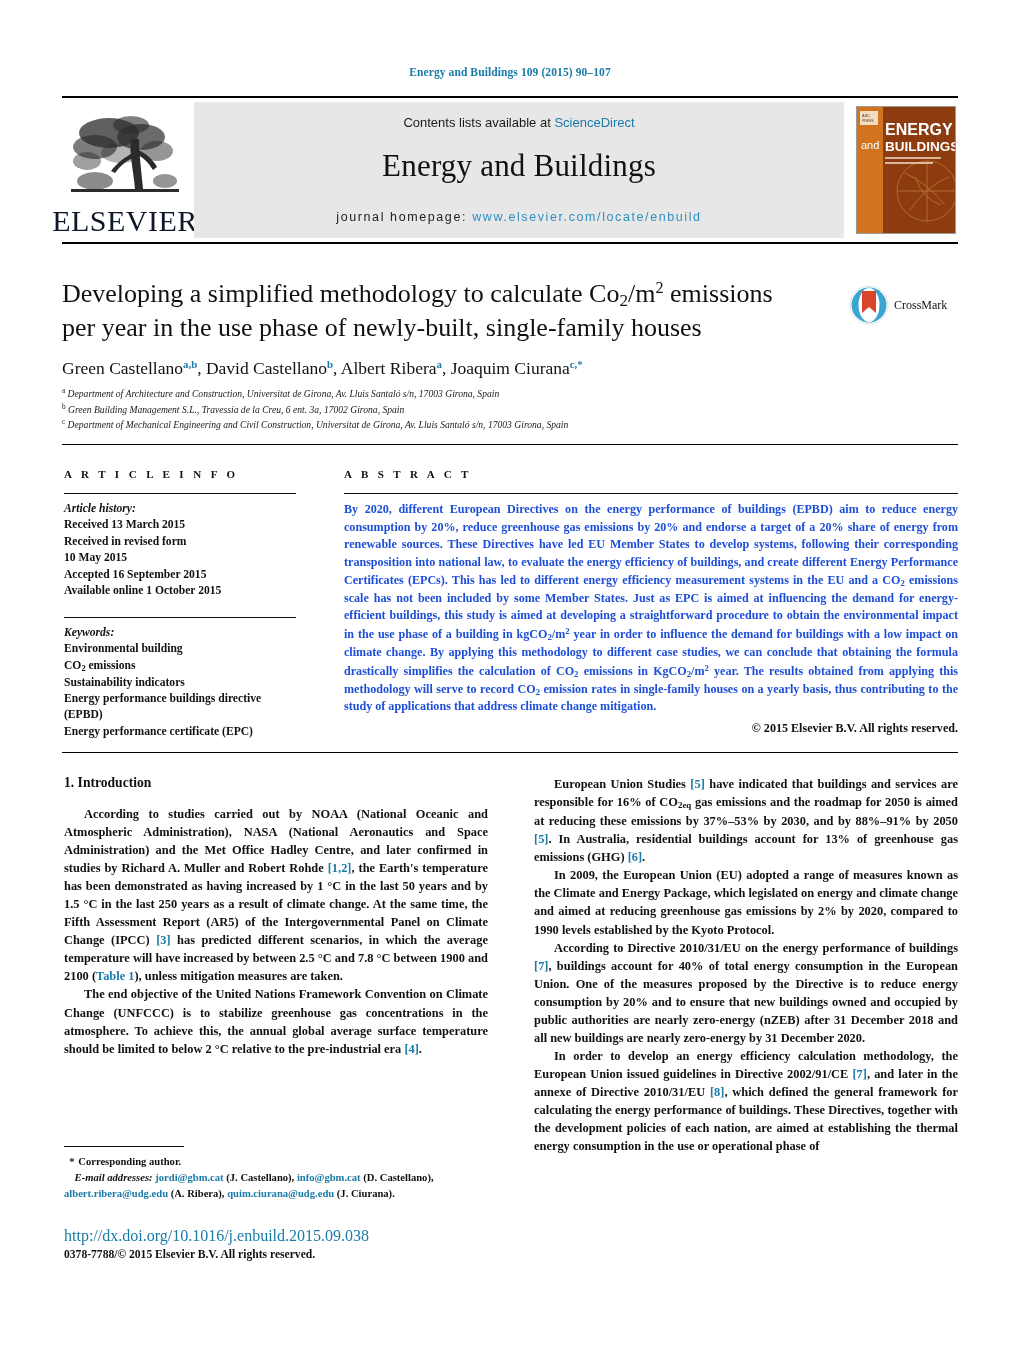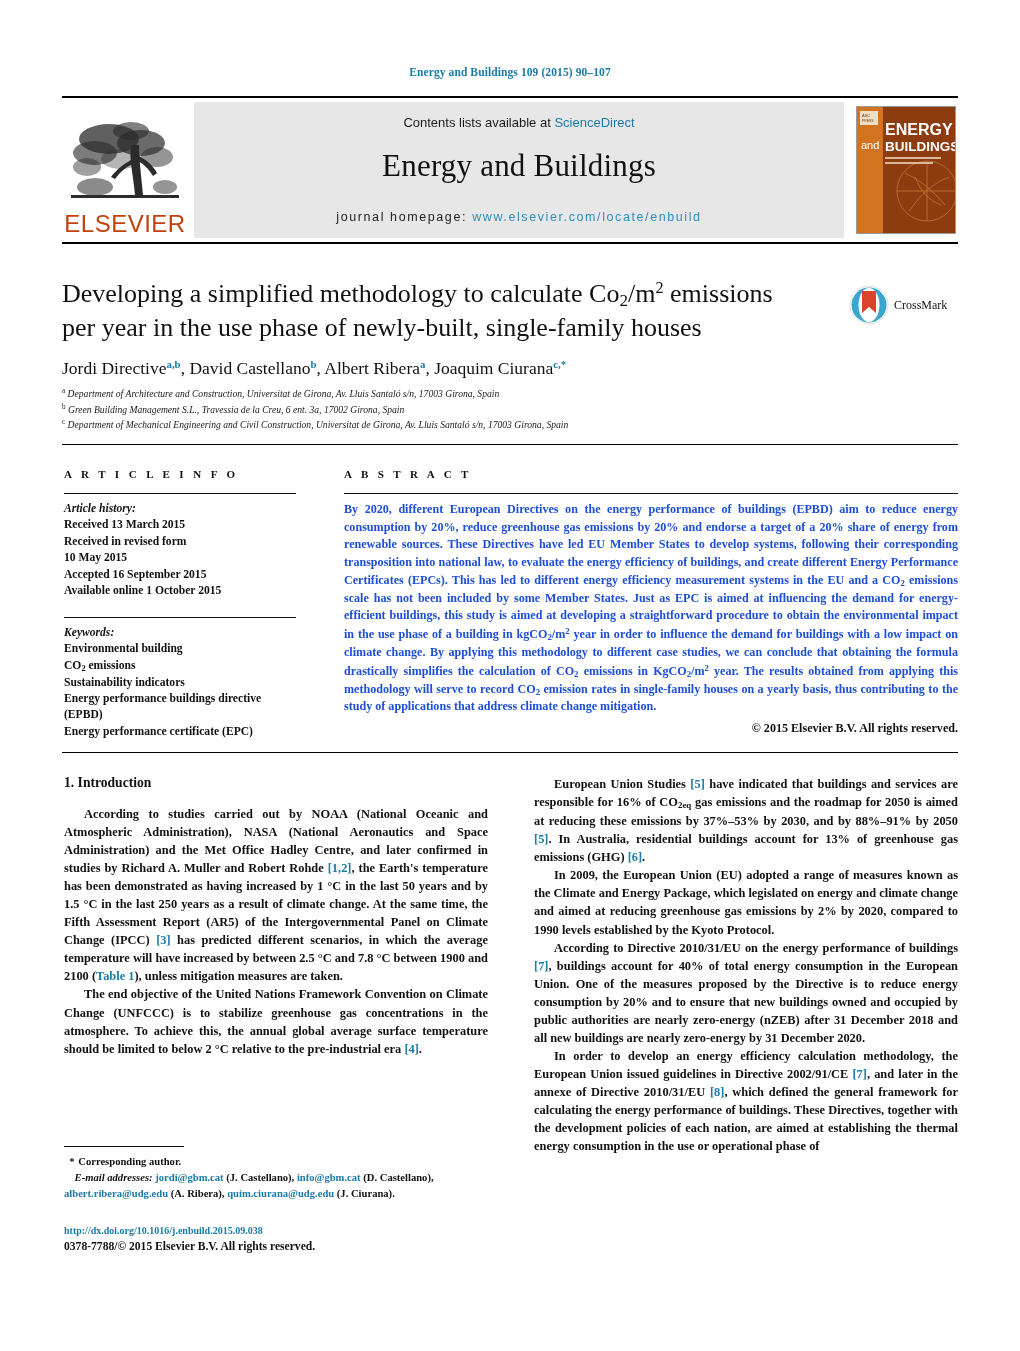--- a/index.html
+++ b/index.html
@@ -57,24 +57,24 @@
     position: relative;
     display: flex;
     flex-direction: column;
     justify-content: flex-end;
     align-items: center;
     padding-bottom: 2px;
     box-sizing: border-box;
   }
   .tree-wrap { width: 112px; height: 96px; }
   .elsevier-word {
-    font-family: Liberation Sans, sans-serif;
-    font-size: 24px;
+    font-family: Liberation Serif, serif;
+    font-size: 30px;
     letter-spacing: 0.5px;
-    color: #c2410c;
+    color: #0f172a;
     line-height: 1;
     margin-top: 1px;
   }
   .centerbox {
     flex: 1 1 auto;
     background: #e7e7e7;
     margin: 0 10px 0 6px;
     position: relative;
   }
   .contents-line {
@@ -315,23 +315,23 @@
   .fn-em { font-style: italic; }
   .fn-link { color: #1a7aa8; }
   .doi-block {
     position: absolute;
     top: 1224px;
     left: 64px;
     width: 460px;
   }
   .doi-link {
     font-family: "Liberation Serif", serif;
-    font-size: 10px;
+    font-size: 16px;
     color: #1a7aa8;
-    font-weight: bold;
+    font-weight: normal;
     line-height: 1.45;
   }
   .issn {
     font-family: "Liberation Serif", serif;
     font-size: 11.6px;
     color: #111;
     font-weight: bold;
     line-height: 1.45;
   }
 </style>
@@ -411,21 +411,21 @@
   <div class="crossmark">
     <svg width="40" height="40" viewBox="0 0 40 40" aria-hidden="true">
       <circle cx="20" cy="20" r="19" fill="#ffffff" stroke="#cccccc" stroke-width="0.6"></circle>
       <circle cx="20" cy="20" r="17.5" fill="#3aa6d0"></circle>
       <ellipse cx="20" cy="20" rx="10.5" ry="17" fill="#ffffff"></ellipse>
       <path d="M13 6 h14 v22 l-7 -6 l-7 6 Z" fill="#d8452b"></path>
     </svg>
     <span class="crossmark-text">CrossMark</span>
   </div>
 
-  <div class="authors"><span>Jordi Directive</span><sup>a,b</sup>, <span>David Castellano</span><sup>b</sup>, <span>Albert Ribera</span><sup>a</sup>, <span>Joaquim Ciurana</span><sup>c,*</sup></div>
+  <div class="authors"><span>Green Castellano</span><sup>a,b</sup>, <span>David Castellano</span><sup>b</sup>, <span>Albert Ribera</span><sup>a</sup>, <span>Joaquim Ciurana</span><sup>c,*</sup></div>
 
   <div class="affils">
       <div class="affil"><sup>a</sup> Department of Architecture and Construction, Universitat de Girona, Av. Lluis Santaló s/n, 17003 Girona, Spain</div>
       <div class="affil"><sup>b</sup> Green Building Management S.L., Travessia de la Creu, 6 ent. 3a, 17002 Girona, Spain</div>
       <div class="affil"><sup>c</sup> Department of Mechanical Engineering and Civil Construction, Universitat de Girona, Av. Lluis Santaló s/n, 17003 Girona, Spain</div>
     </div>
 
   <div class="band-rule rule-top"></div>
   <div class="band-rule rule-bottom"></div>
 

